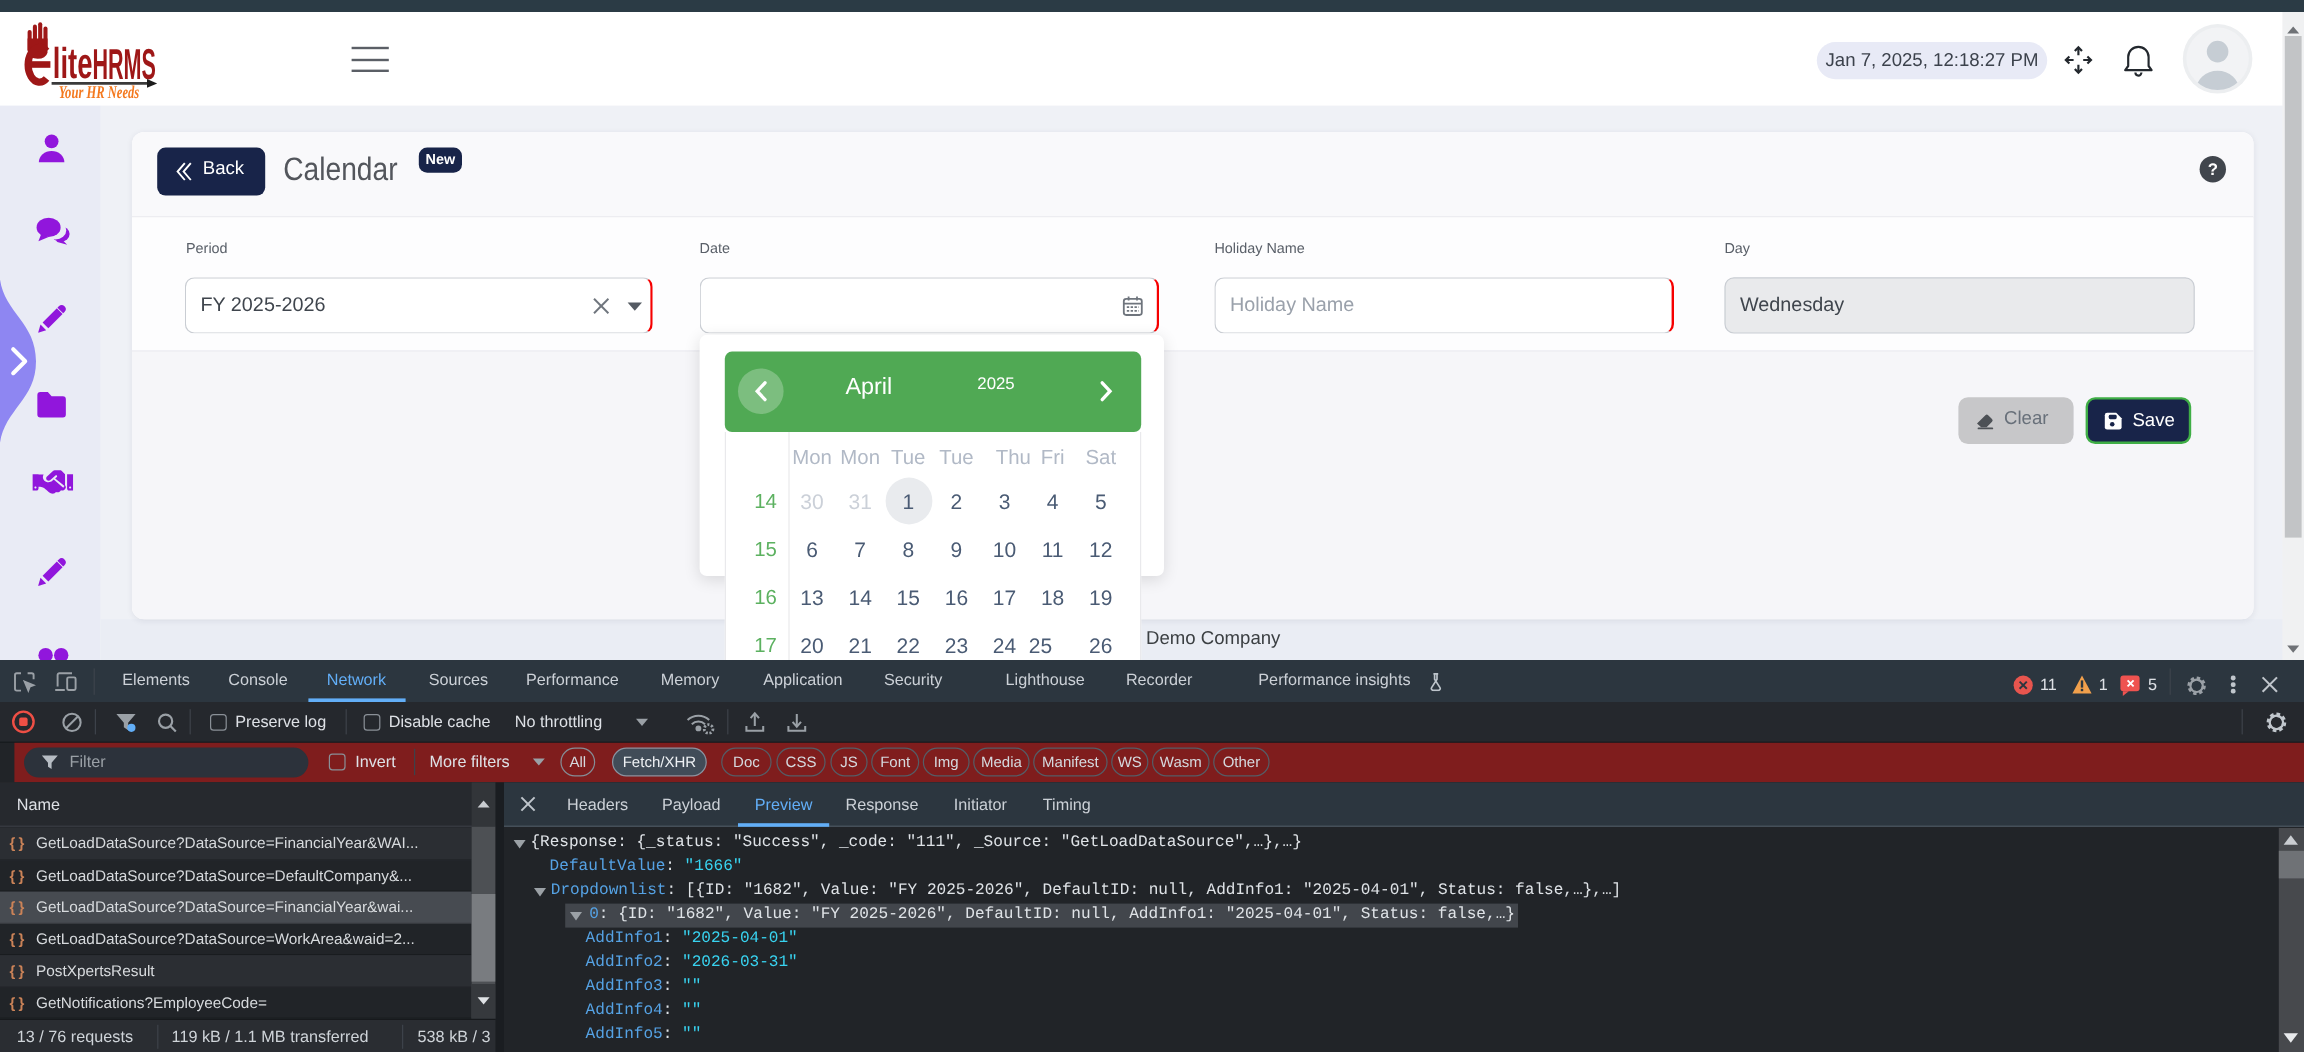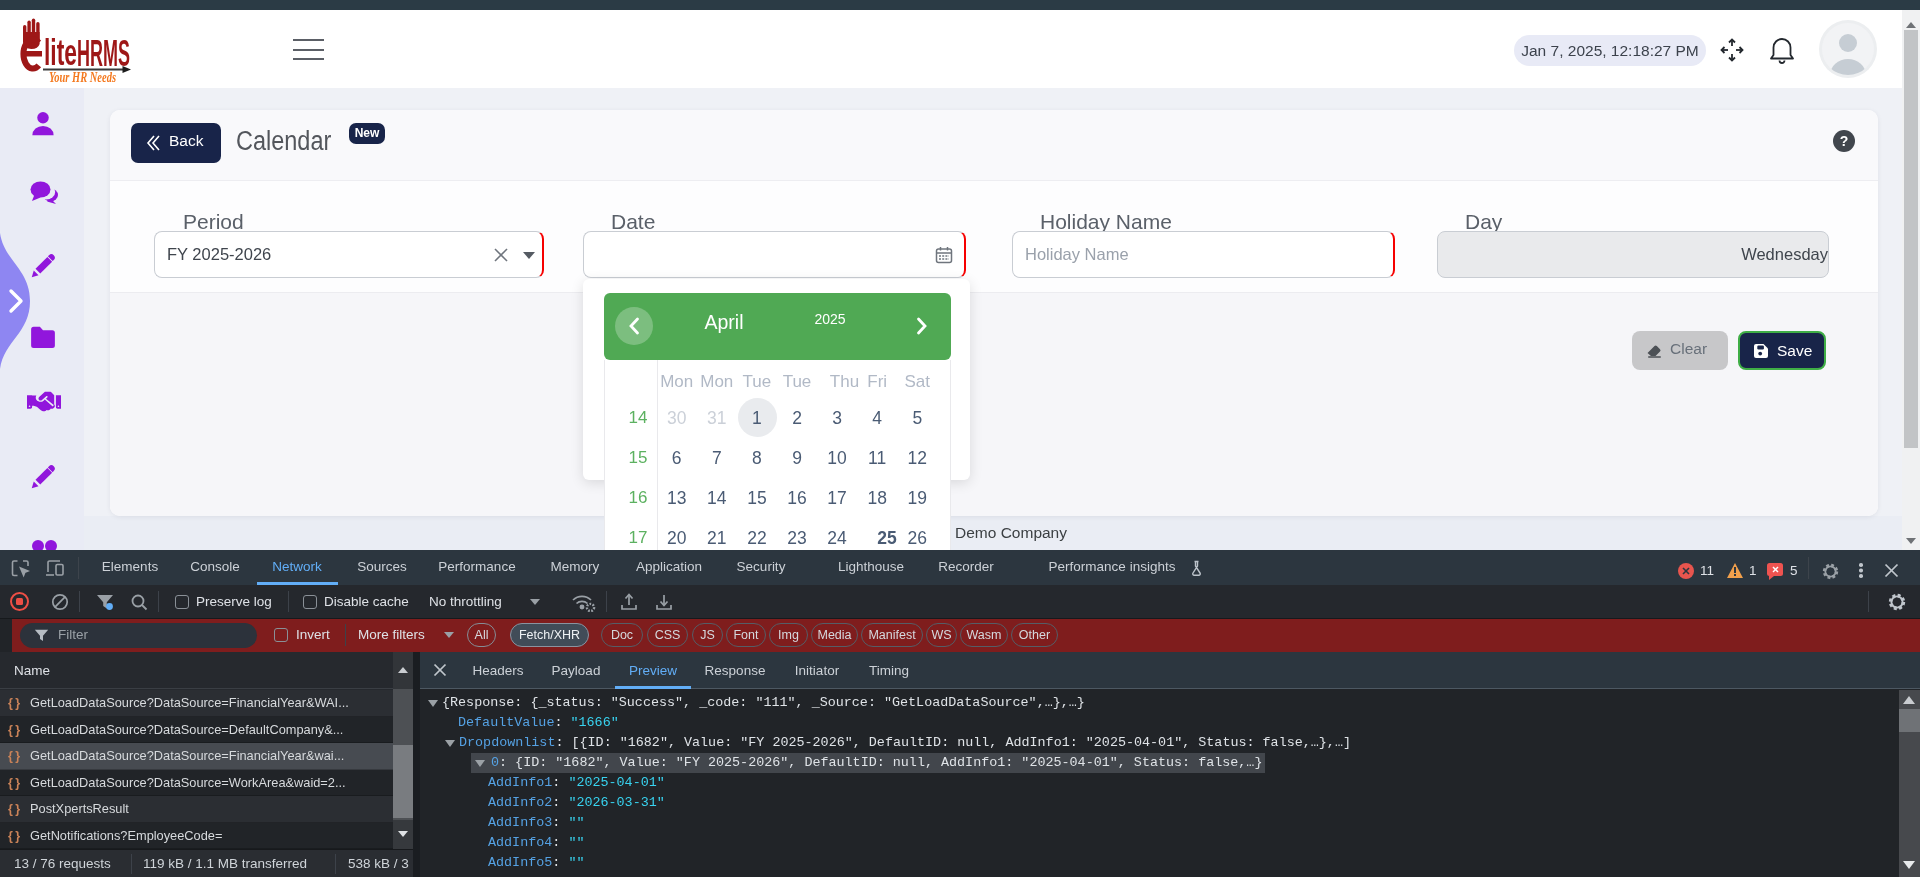--- a/index.html
+++ b/index.html
@@ -25,21 +25,21 @@
 
 #main { left:84px; top:88px; width:1836px; height:462px; background:#eff1f6; }
 #card { left:26px; top:22px; width:1768px; height:406px; background:#fdfdfe; border-radius:10px; box-shadow:0 1px 5px rgba(40,40,60,0.08); overflow:hidden; }
 #cardhdr { left:0; top:0; width:1768px; height:71px; background:#f9f9fb; border-bottom:1px solid #ededf1; }
 #backbtn { left:21px; top:13px; width:90px; height:40px; background:#182449; border-radius:7px; color:#fff; font-size:15.5px; }
 #cardtitle { left:126px; top:16px; font-size:27px; color:#53565c; transform:scaleX(0.87); transform-origin:0 0; }
 #newbadge { left:239px; top:13px; width:36px; height:21px; background:#182449; border-radius:7px; color:#fff; font-size:12px; font-weight:bold; text-align:center; line-height:21px; }
 #helpq { left:1723px; top:20px; width:22px; height:22px; border-radius:50%; background:#41464d; color:#fff; font-size:14px; font-weight:bold; text-align:center; line-height:22px; }
 #formband { left:0; top:72px; width:1768px; height:110px; background:#fdfdfe; }
 #cardfoot { left:0; top:182px; width:1768px; height:224px; background:#f6f6f9; border-top:1px solid #ececf0; }
-.flabel { position:absolute; top:28px; font-size:21px; color:#5a6069;margin-left:28px; }
+.flabel { position:absolute; top:18px; font-size:12px; color:#5a6069; }
 .finput { position:absolute; top:49px; height:47px; background:#fff; border:1px solid #c9cdd3; border-radius:8px; font-size:16.5px; color:#3f454d; line-height:45px; padding-left:12px; }
 .redr { border-right:2.5px solid #f60000; }
 #btnclear { left:1522px; top:38px; width:96px; height:39px; background:#c7c7c9; border-radius:8px; color:#68707a; font-size:15.5px; }
 #btnsave { left:1628px; top:38px; width:88px; height:39px; background:#182449; border:2px solid #3fae46; border-radius:8px; color:#fff; font-size:15.5px; }
 #pgfoot { left:0; top:428px; width:1836px; height:34px; background:#eaedf4; }
 #demotxt { left:871px; top:8px; font-size:15.5px; color:#3c4043; }
 
 
 #pgscroll { left:1902px; top:10px; width:18px; height:540px; background:#f0f1f2; }
 #pgthumb { left:2px; top:20px; width:14px; height:418px; background:#c2c4c6; }
@@ -197,21 +197,21 @@
           <line x1="1.5" y1="7" x2="16.5" y2="7"></line>
           <line x1="5.5" y1="1" x2="5.5" y2="4.5"></line>
             <line x1="12.5" y1="1" x2="12.5" y2="4.5"></line>
           <g stroke-dasharray="2 1.2">
               <line x1="4" y1="10" x2="14" y2="10"></line>
               <line x1="4" y1="13" x2="14" y2="13"></line>
             </g>
         </svg>
       </div>
       <div class="finput redr" style="left:902px; width:383px; color:#9aa1ab;">Holiday Name</div>
-      <div class="finput" style="left:1327px; width:392px; background:#e9eaec;text-align:right;">Wednesday</div>
+      <div class="finput" style="left:1327px; width:392px; background:#e9eaec;">Wednesday</div>
     </div>
     <div id="cardfoot" class="abs">
       <div id="btnclear" class="abs">
         <svg class="abs" style="left:14px; top:11px;" width="17" height="17" viewBox="0 0 17 17" fill="#4d5156">
           <path d="M1.5 11 L8.5 4 a1.6 1.6 0 0 1 2.3 0 L14 7.2 a1.6 1.6 0 0 1 0 2.3 L9.5 14 H5 z"></path>
           <rect x="2" y="14.2" width="13" height="1.6" rx="0.8"></rect>
         </svg>
         <span class="abs" style="left:38px; top:9px;">Clear</span>
       </div>
       <div id="btnsave" class="abs">
@@ -277,21 +277,21 @@
   <div class="fpday" style="left:153.9px; top:204.5px;">15</div>
   <div class="fpday" style="left:194px; top:204.5px;">16</div>
   <div class="fpday" style="left:234.1px; top:204.5px;">17</div>
   <div class="fpday" style="left:274.2px; top:204.5px;">18</div>
   <div class="fpday" style="left:314.3px; top:204.5px;">19</div>
   <div class="fpday" style="left:73.7px; top:244.5px;">20</div>
   <div class="fpday" style="left:113.80000000000001px; top:244.5px;">21</div>
   <div class="fpday" style="left:153.9px; top:244.5px;">22</div>
   <div class="fpday" style="left:194px; top:244.5px;">23</div>
   <div class="fpday" style="left:234.1px; top:244.5px;">24</div>
-  <div class="fpday" style="left:284px; top:244.5px;font-weight:bold;">25</div>
+  <div class="fpday" style="left:264px; top:244.5px;">25</div>
   <div class="fpday" style="left:314.3px; top:244.5px;">26</div>
 </div>
 
 <div id="devtools" class="abs">
   <div id="dtabbar" class="abs">
     <svg class="abs" style="left:11px; top:9px;" width="19" height="19" viewBox="0 0 19 19" fill="none" stroke="#9aa0a6" stroke-width="1.6">
       <path d="M6.5 2 H3 a1.5 1.5 0 0 0 -1.5 1.5 V15 a1.5 1.5 0 0 0 1.5 1.5 h3.5 M12 2 h3.5 A1.5 1.5 0 0 1 17 3.5 V7"></path>
       <path d="M9.5 9 l7.5 3 l-3.2 1.2 l-1.2 3.2 z" fill="#9aa0a6"></path>
     </svg>
     <svg class="abs" style="left:45px; top:9px;" width="20" height="18" viewBox="0 0 20 18" fill="none" stroke="#9aa0a6" stroke-width="1.6">

